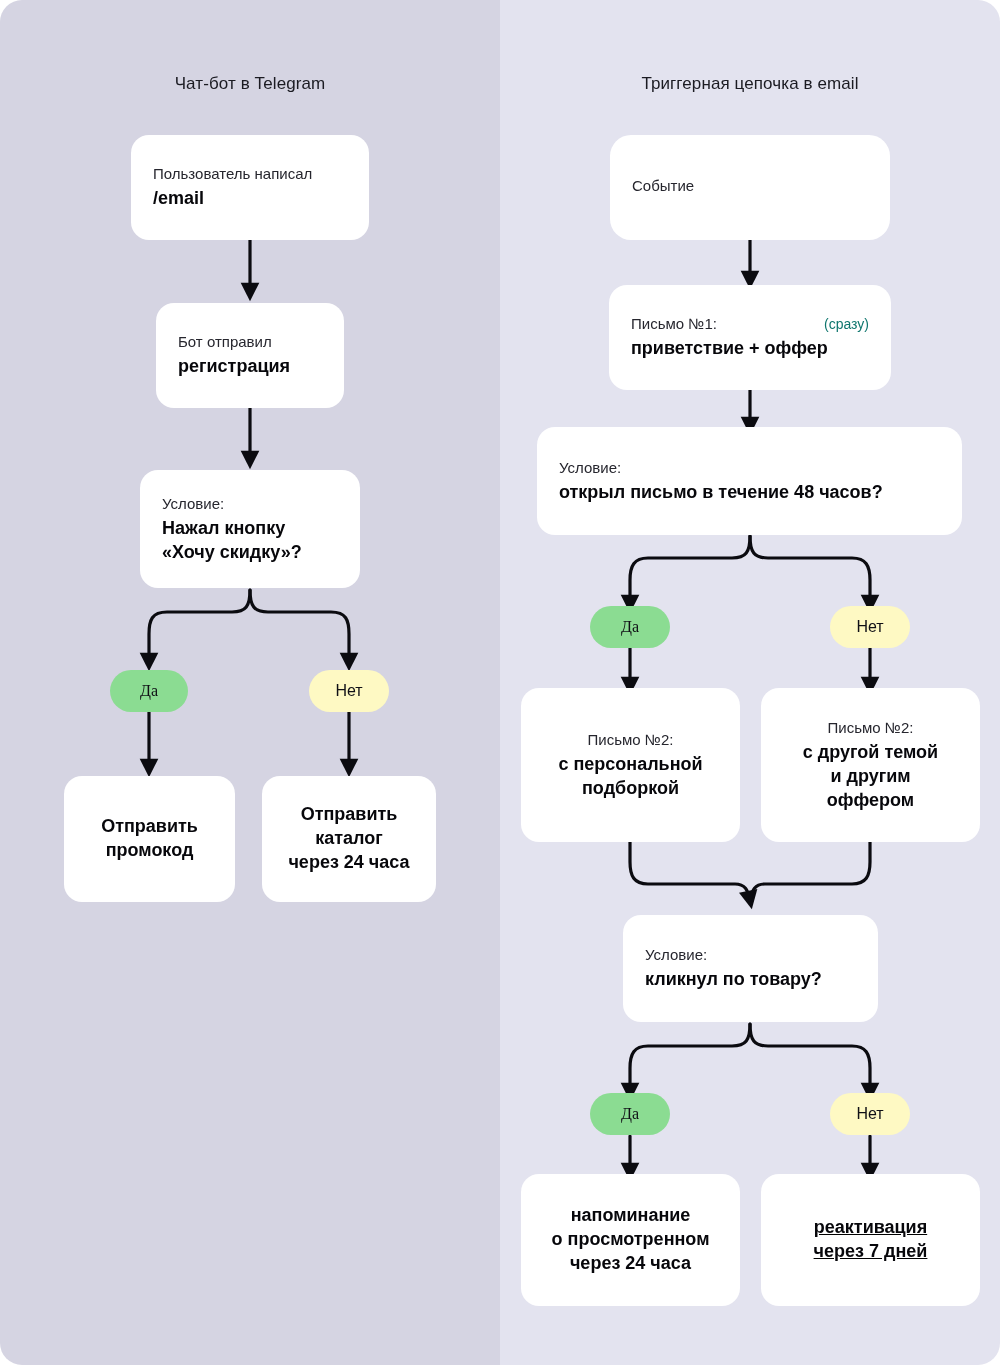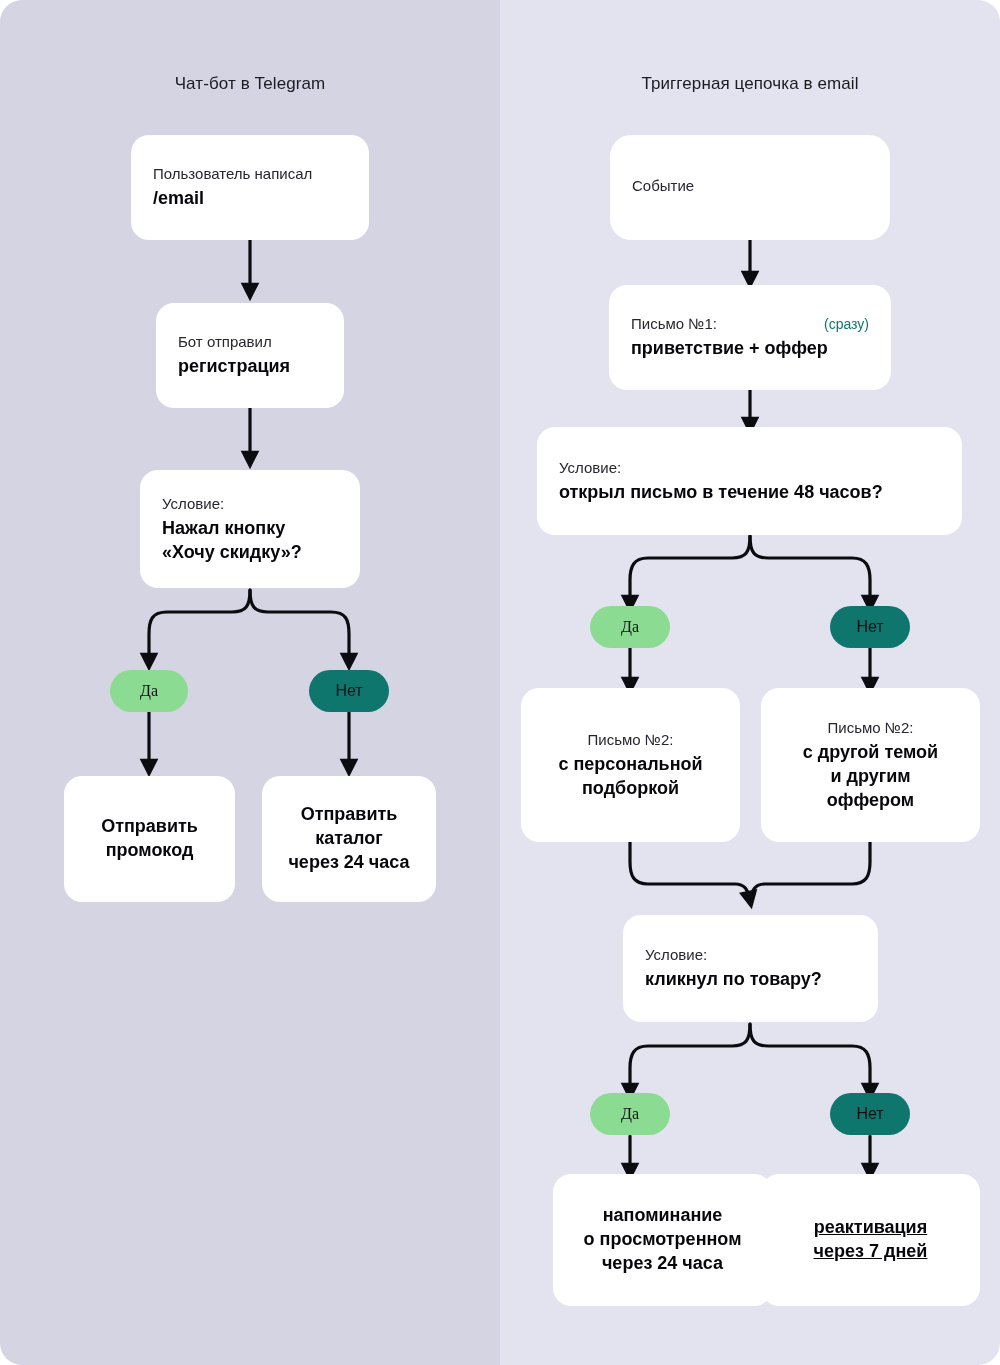--- a/index.html
+++ b/index.html
@@ -53,21 +53,21 @@
   }
   .card .lead.row .aside { font-size: 14px; color: #0f766e; }
 
   .pill {
     position: absolute;
     border-radius: 999px;
     display: flex; align-items: center; justify-content: center;
     font-size: 16px; color: #101016;
   }
   .pill.yes { background: #8BDC92; font-family: Liberation Serif, serif; }
-  .pill.no  { background: #0f766e; }
+  .pill.no  { background: #fef9c3; }
 
   svg.ov { position: absolute; left: 0; top: 0; width: 1000px; height: 1365px;
            pointer-events: none; }
 </style>
 </head>
 <body>
 
 <div id="stage">
 
   <div class="panel" id="panel-left"></div>
@@ -179,21 +179,21 @@
     <div class="main">кликнул по товару?</div>
   </div>
 
   <div class="pill yes" style="left:590px; top:1093px; width:80px; height:42px;">
     <span>Да</span>
   </div>
   <div class="pill no" style="left:830px; top:1093px; width:80px; height:42px;">
     <span>Нет</span>
   </div>
 
-  <div class="card center" style="left:521px; top:1174px; width:219px; height:132px;margin-left:32px;">
+  <div class="card center" style="left:521px; top:1174px; width:219px; height:132px;">
     <div class="main">напоминание<br>о просмотренном<br>через 24 часа</div>
   </div>
 
   <div class="card center" style="left:761px; top:1174px; width:219px; height:132px;text-decoration:underline;">
     <div class="main">реактивация<br>через 7 дней</div>
   </div>
 
 </div>
 
 </body></html>

